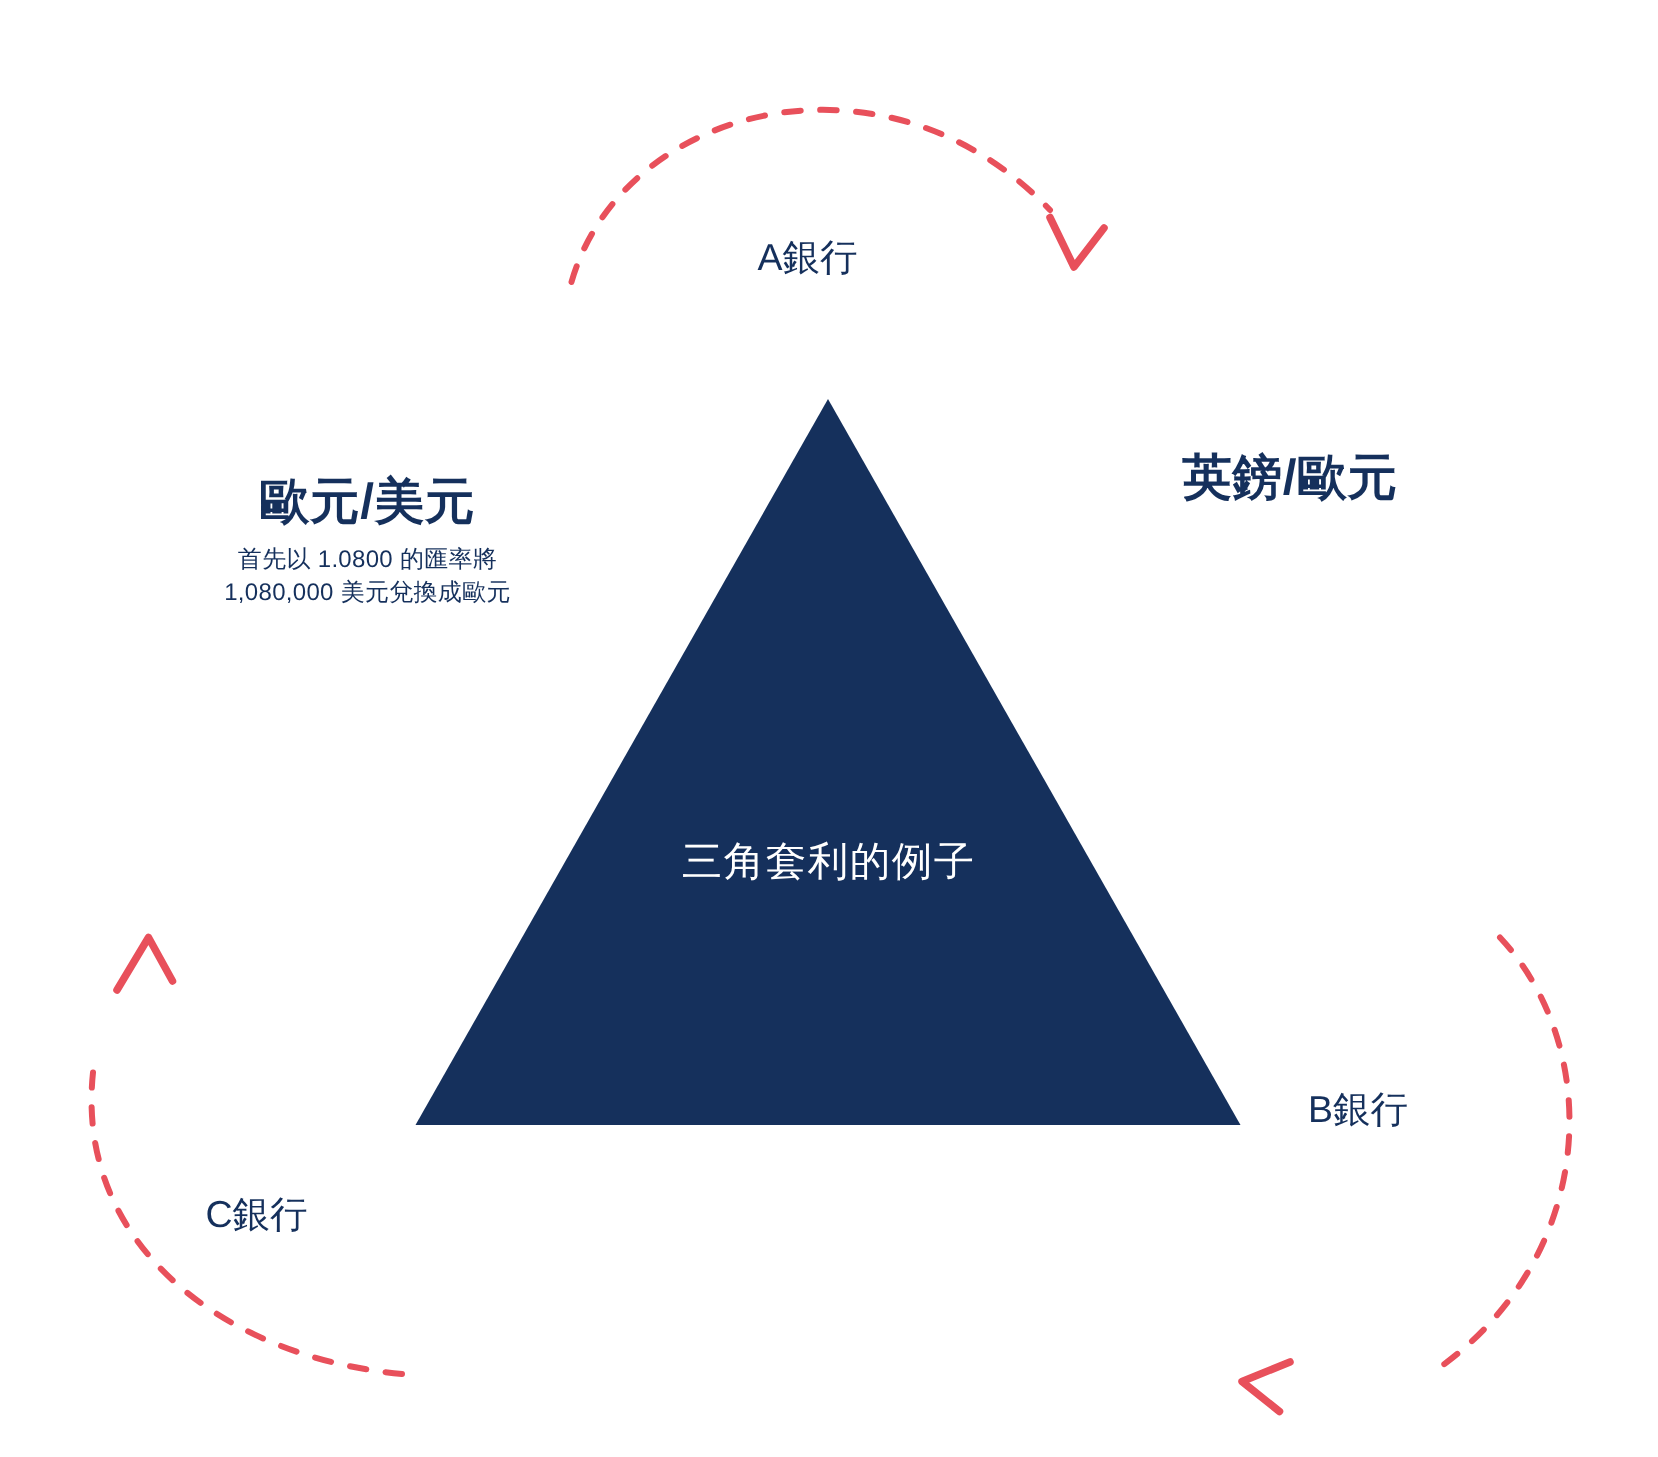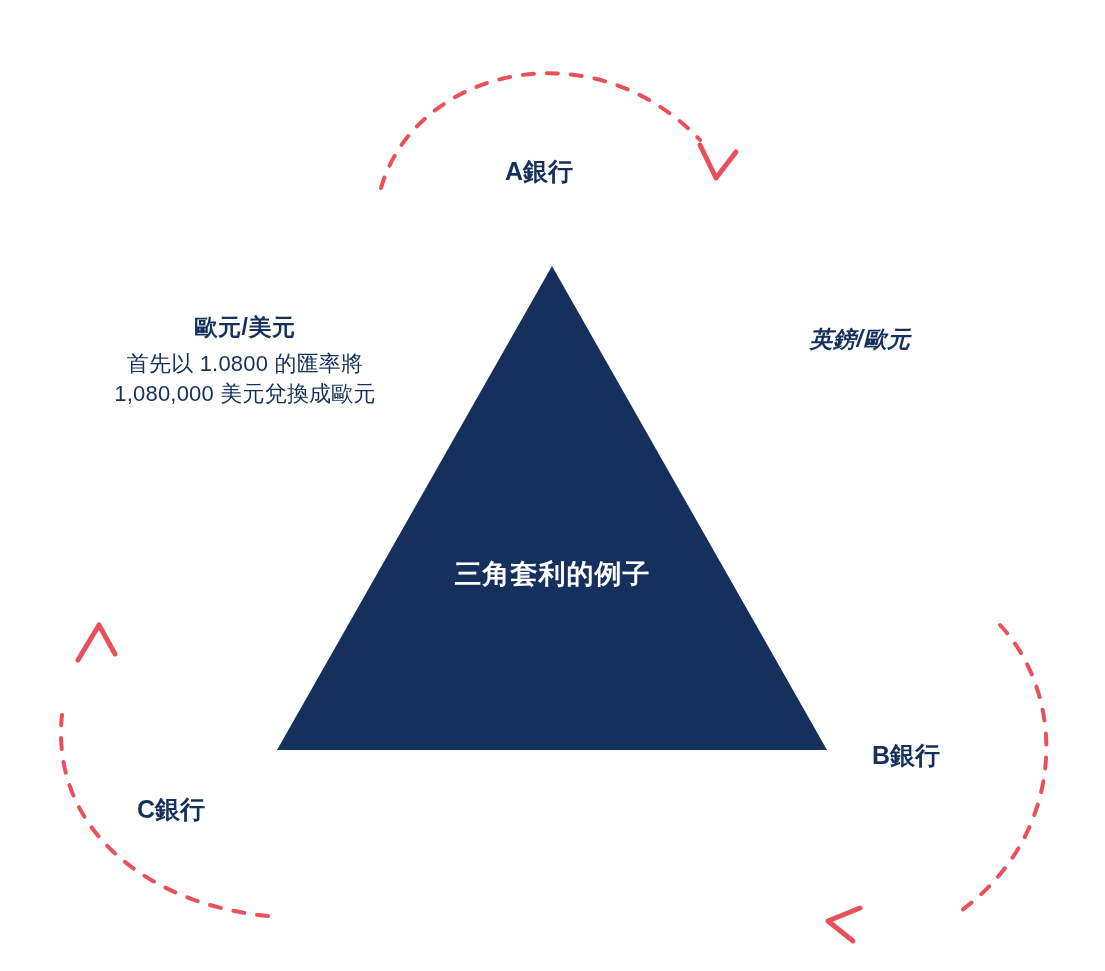--- a/index.html
+++ b/index.html
@@ -36,54 +36,54 @@
     border-bottom: 484px solid #15305c;
   }
   .center-label {
     position: absolute;
     left: 390px;
     top: 556px;
     width: 325px;
     text-align: center;
     color: #ffffff;
     font-size: 27px;
-    font-weight: bold;
+    font-weight: normal;
     letter-spacing: 1px;
   }
   .bank-label {
     position: absolute;
     font-size: 25px;
-    font-weight: bold;
+    font-weight: normal;
     color: #15305c;
     white-space: nowrap;
     text-align: right;
   }
   .bank-a { left: 505px; top: 155px; }
-  .bank-b { left: 872px; top: 739px; }
+  .bank-b { left: 872px; top: 723px; }
   .bank-c { left: 137px; top: 793px; }
 
   .pair-block {
     position: absolute;
     color: #15305c;
   }
   .pair-title {
-    font-size: 23px;
+    font-size: 33px;
     font-weight: bold;
     text-align: center;
     margin-bottom: 6px;
     letter-spacing: 0.5px;
   }
   .pair-desc {
-    font-size: 22px;
+    font-size: 16px;
     line-height: 1.35;
     text-align: center;
     letter-spacing: 0.2px;
   }
   .block-left  { left: 40px;  top: 312px; width: 410px; }
-  .block-right { left: 660px; top: 324px; width: 400px; font-style: italic; }
+  .block-right { left: 660px; top: 296px; width: 400px; }
   .block-bottom{ left: 300px; top: 776px; width: 430px; }
 </style>
 </head>
 <body>
 
 <div id="canvas">
 
   <svg class="arrows" viewBox="0 0 1105 971" xmlns="http://www.w3.org/2000/svg">
 
     <g>

